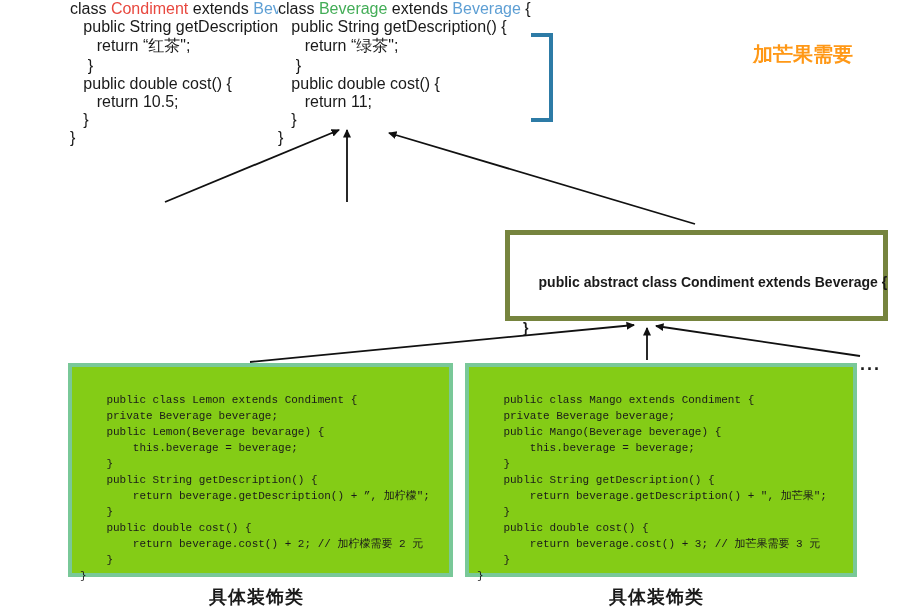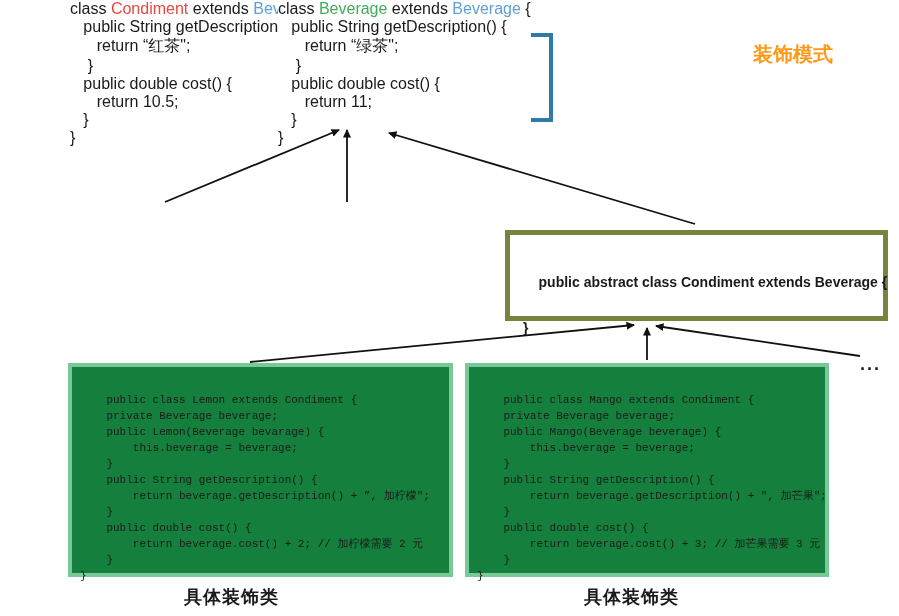--- a/index.html
+++ b/index.html
@@ -34,56 +34,57 @@
   #condiment-box{
     left:505px;top:230px;width:383px;height:91px;
     border:5px solid #76843e;
     padding:13px 0 0 13px;
     font-size:14px;font-weight:bold;line-height:23px;
   }
   
   .decorator-box{
     top:363px;height:214px;
     border:4px solid #79c898;
-    background:#15803d;
+    background:#84cc16;
     padding:9px 0 0 8px;
     font-family:"Liberation Mono", monospace;
     font-size:11px;line-height:16px;
   }
   #lemon-box{left:68px;width:385px;}
-  #mango-box{left:465px;width:364px;}
+  #mango-box{left:465px;width:392px;}
   
   #pattern-title{
     position:absolute;left:753px;top:41px;
     color:#ff9816;font-size:20px;font-weight:bold;
   }
   .caption{
     position:absolute;top:585px;
     font-size:18px;font-weight:bold;color:#1a1a1a;
     letter-spacing:1px;
+    margin-left:25px;
   }
   #caption-lemon{left:184px;}
   #caption-mango{left:584px;}
   #more-ellipsis{
     position:absolute;left:860px;top:354px;
     font-size:18px;font-weight:bold;color:#1a1a1a;
     letter-spacing:2px;
   }
   #arrow-layer{
     position:absolute;left:0;top:0;width:899px;height:616px;
     pointer-events:none;
   }
   #arrow-layer line{stroke:#111111;stroke-width:1.8;}
 </style>
 </head>
 <body>
 
 <div id="diagram">
 
-  <div id="pattern-title">装饰模式</div>
+  <div id="pattern-title">加芒果需要</div>
 
   <div class="box pre" id="beverage-box">
     <span>public abstract class Beverage {
           public abstract String getDescription();
           public abstract double cost();
 }</span>
   </div>
 
   <div class="box" id="blacktea-box">
     <div class="pre"><span>class </span><span class="tok-red">Condiment</span><span> extends </span><span class="tok-blue">Beverage</span><span> {</span></div>

